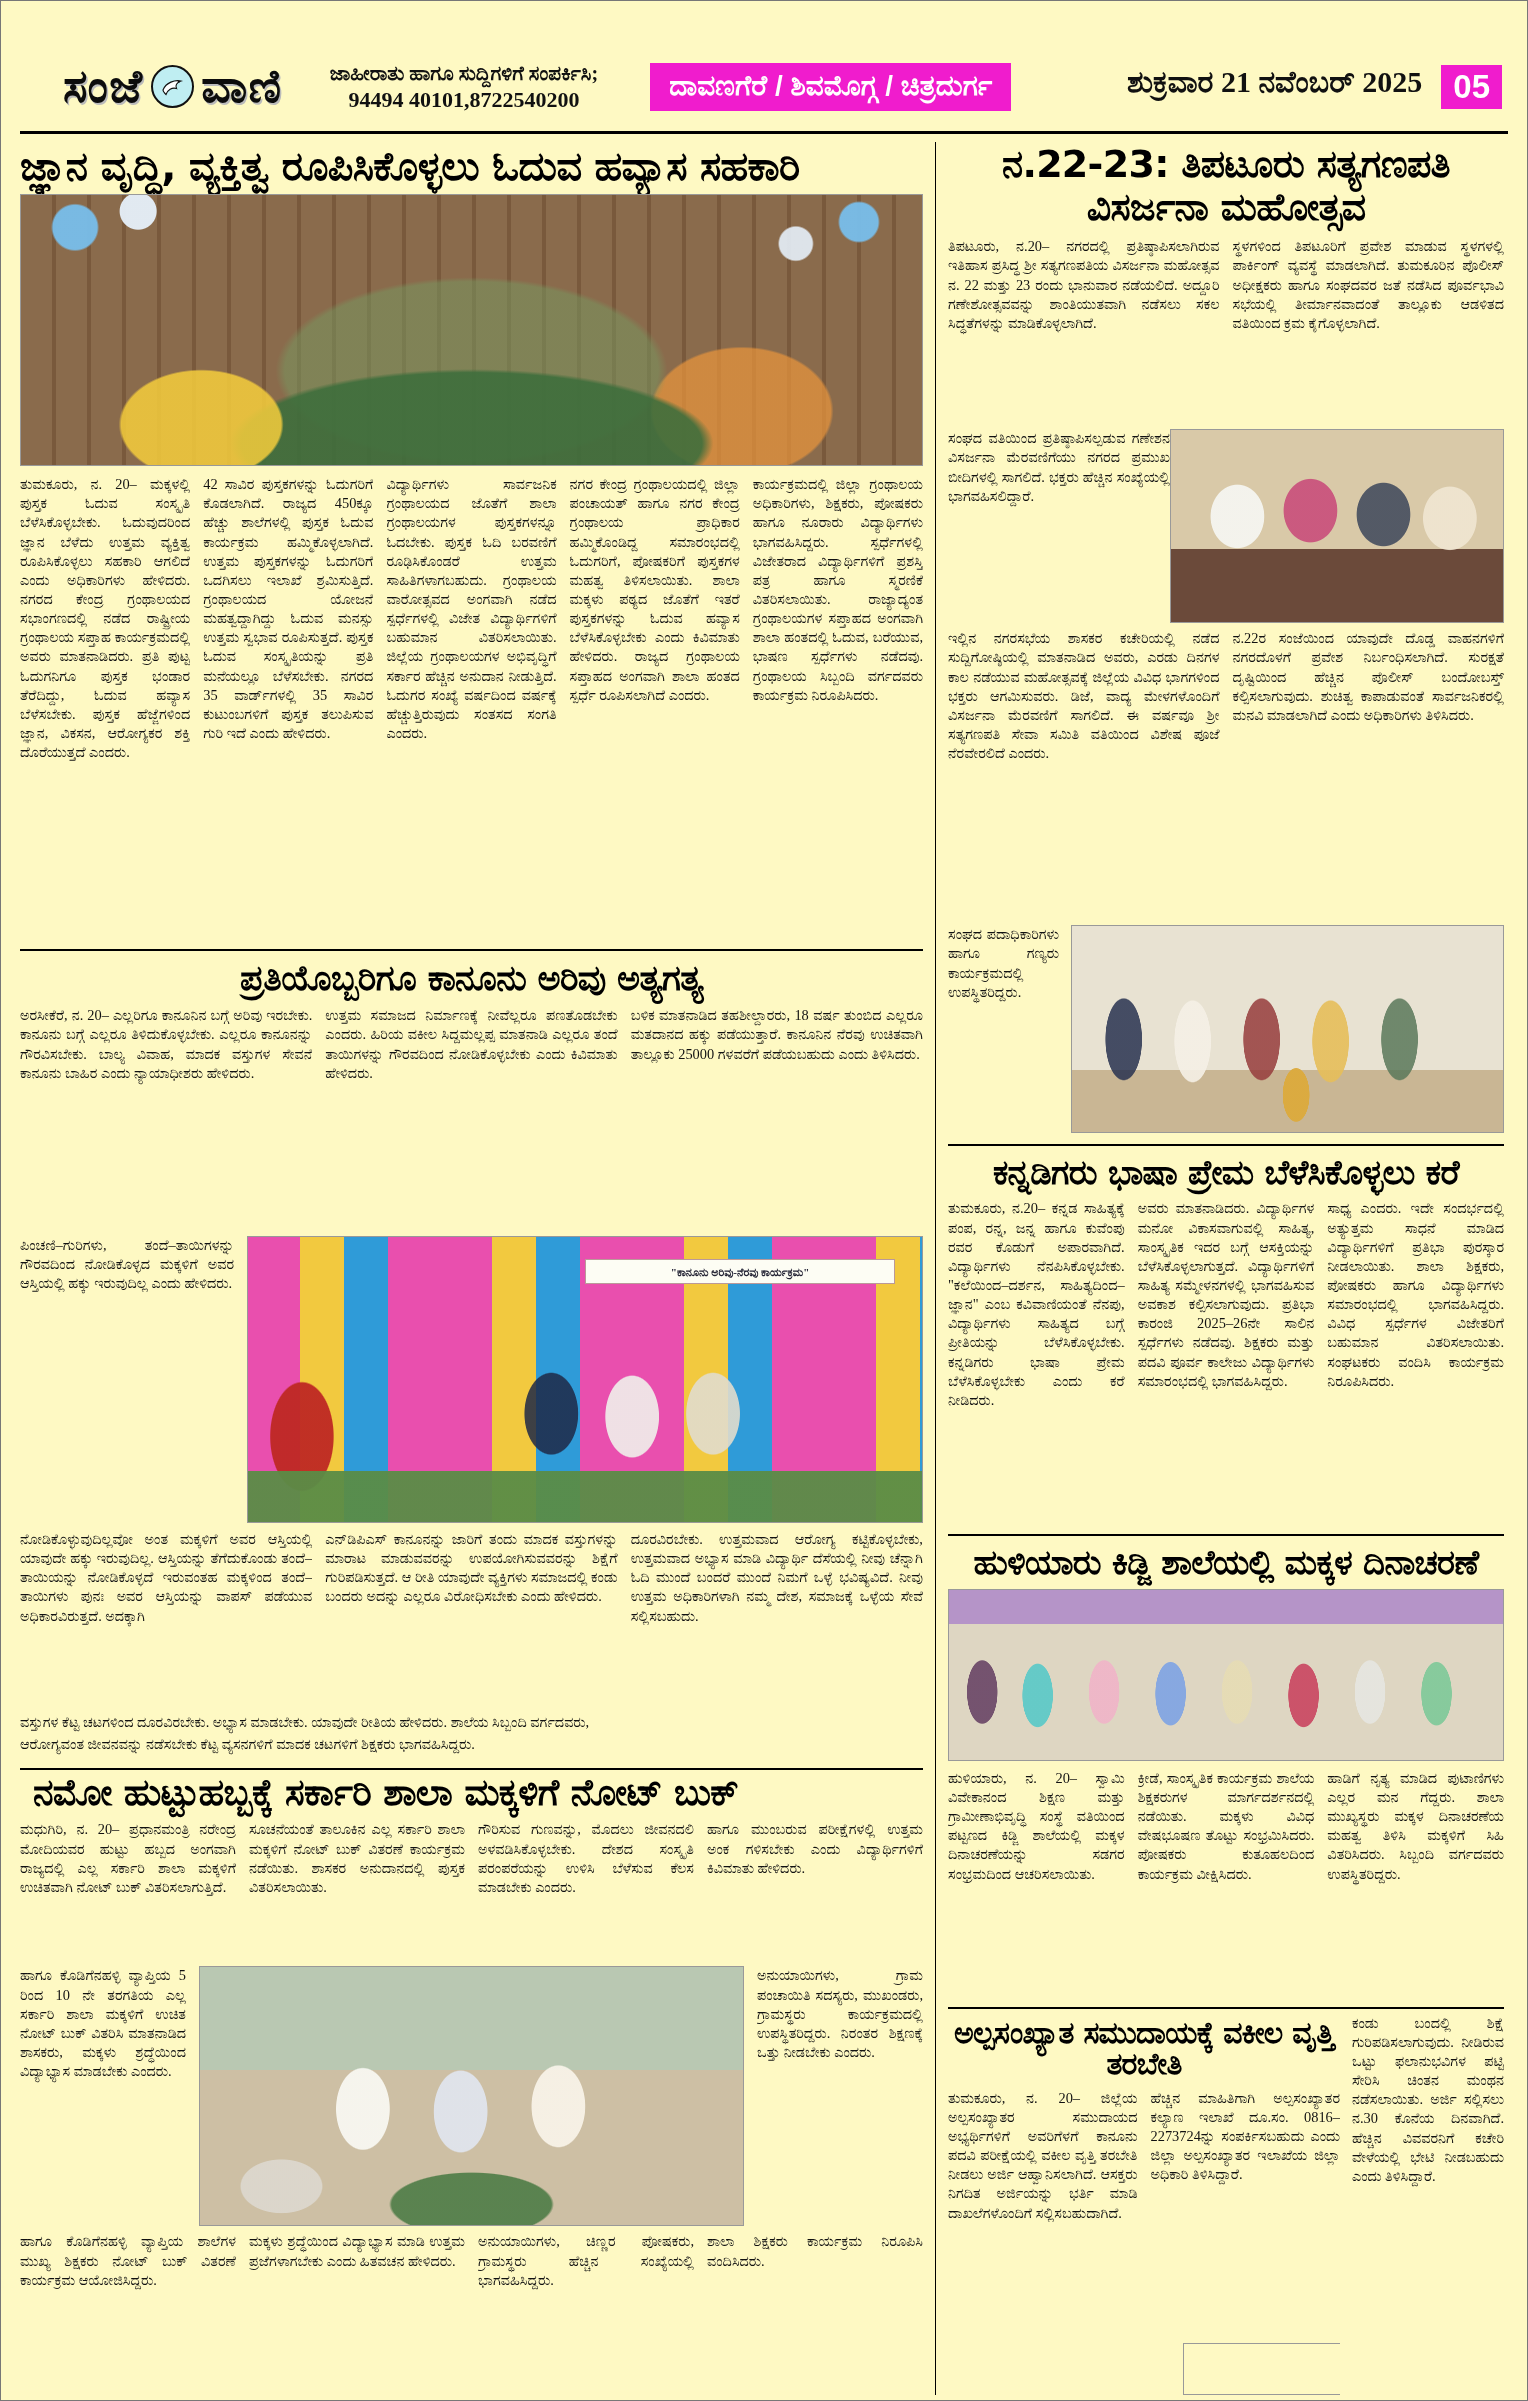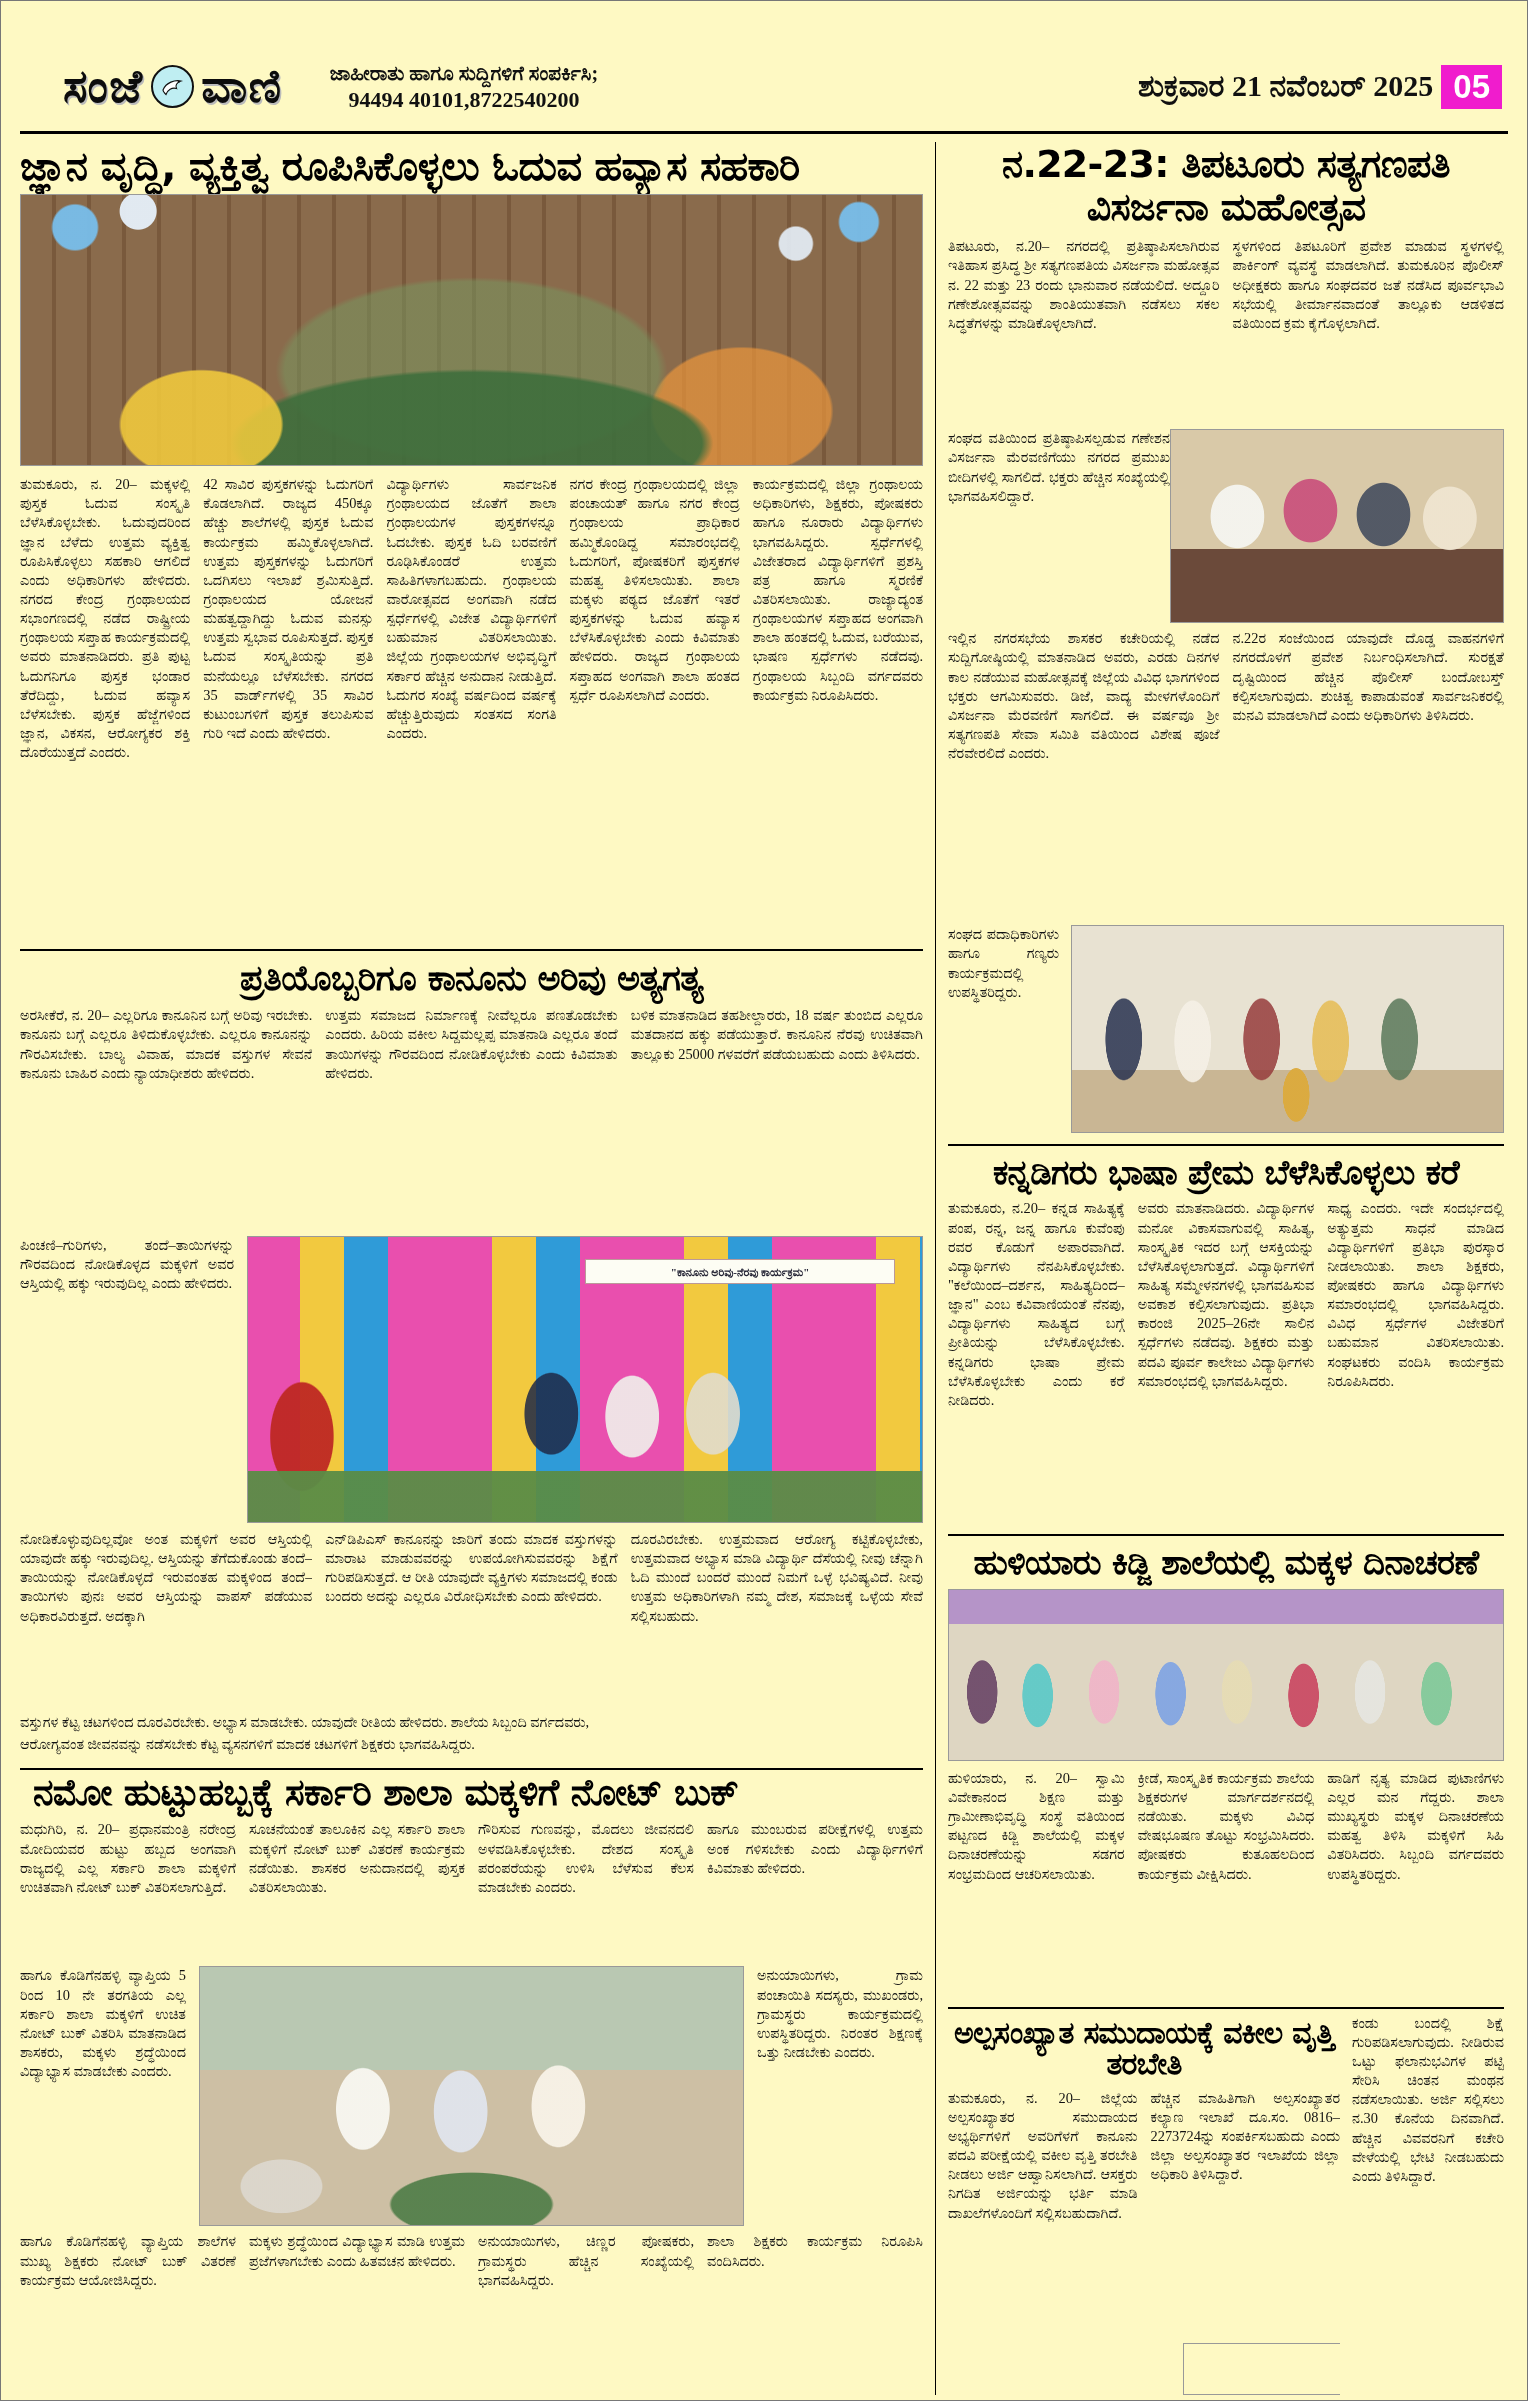--- a/index.html
+++ b/index.html
@@ -14,21 +14,21 @@
   
   .masthead { display:flex; align-items:center; margin-top:34px; height:77px; }
   .logo-wrap { display:flex; align-items:center; gap:7.4px; padding-left:43px; }
   .logo-text { font-family:"DejaVu Sans",sans-serif; font-weight:bold; font-size:46px; letter-spacing:1.5px; color:#0c0c0c; text-shadow:1.5px 1.5px 0 #bbb; }
   .logo-bird { width:43px; height:43px; border-radius:50%; background:#bfeef2; border:2.2px solid #111; display:flex; align-items:center; justify-content:center; }
   .logo-bird svg { width:30px; height:30px; }
   .contact-block { margin-left:47px; text-align:center; line-height:1.25; }
   .contact-line1 { font-size:20px; font-weight:bold; }
   .contact-line2 { font-size:22px; font-weight:bold; font-family:"Liberation Serif",serif; }
   .edition-box { margin-left:52px; background:#f01ccd; color:#fff; font-weight:bold; font-size:28px; padding:7.4px 19px; font-family:"Liberation Sans",sans-serif; white-space:nowrap; }
-  .date-wrap { margin-left:auto; display:flex; align-items:center; gap:8px; padding-right:6px; }
+  .date-wrap { margin-left:auto; display:flex; align-items:flex-start; gap:19px; padding-right:6px; }
   .date-text { font-size:30px; font-weight:bold; }
   .page-num { background:#f01ccd; color:#fff; font-weight:bold; font-size:33px; padding:3px 12px; font-family:"Liberation Sans",sans-serif; }
   .rule-thick { border-top:3px solid #000; margin-top:6px; }
 
   
   .content { display:flex; margin-top:7.4px; gap:0; }
   .stack-left { width:915px; padding-right:12px; }
   .stack-right { width:569px; padding-left:12px; border-left:1.5px solid #000; }
 
   .headline { font-family:"DejaVu Sans",sans-serif; font-weight:bold; color:#000; line-height:1.05; letter-spacing:-0.7px; }
@@ -65,20 +65,21 @@
             <path d="M8 24 C12 14, 24 10, 32 12 C26 14, 24 18, 26 22 C20 20, 14 24, 12 30 C10 28, 8 26, 8 24 Z" fill="#fff" stroke="#111" stroke-width="1.5"></path>
             <circle cx="29" cy="13" r="1.4" fill="#111"></circle>
           </svg>
       </span>
       <span class="logo-text">ವಾಣಿ</span>
     </div>
     <div class="contact-block">
       <div class="contact-line1">ಜಾಹೀರಾತು ಹಾಗೂ ಸುದ್ದಿಗಳಿಗೆ ಸಂಪರ್ಕಿಸಿ;</div>
       <div class="contact-line2">94494 40101,8722540200</div>
     </div>
+    <div class="edition-box">ದಾವಣಗೆರೆ / ಶಿವಮೊಗ್ಗ / ಚಿತ್ರದುರ್ಗ</div>
     <div class="date-wrap">
       <span class="date-text">ಶುಕ್ರವಾರ 21 ನವೆಂಬರ್ 2025</span>
       <span class="page-num">05</span>
     </div>
   </div>
   <div class="rule-thick"></div>
 
   <div class="content">
 
     <div class="stack-left">

